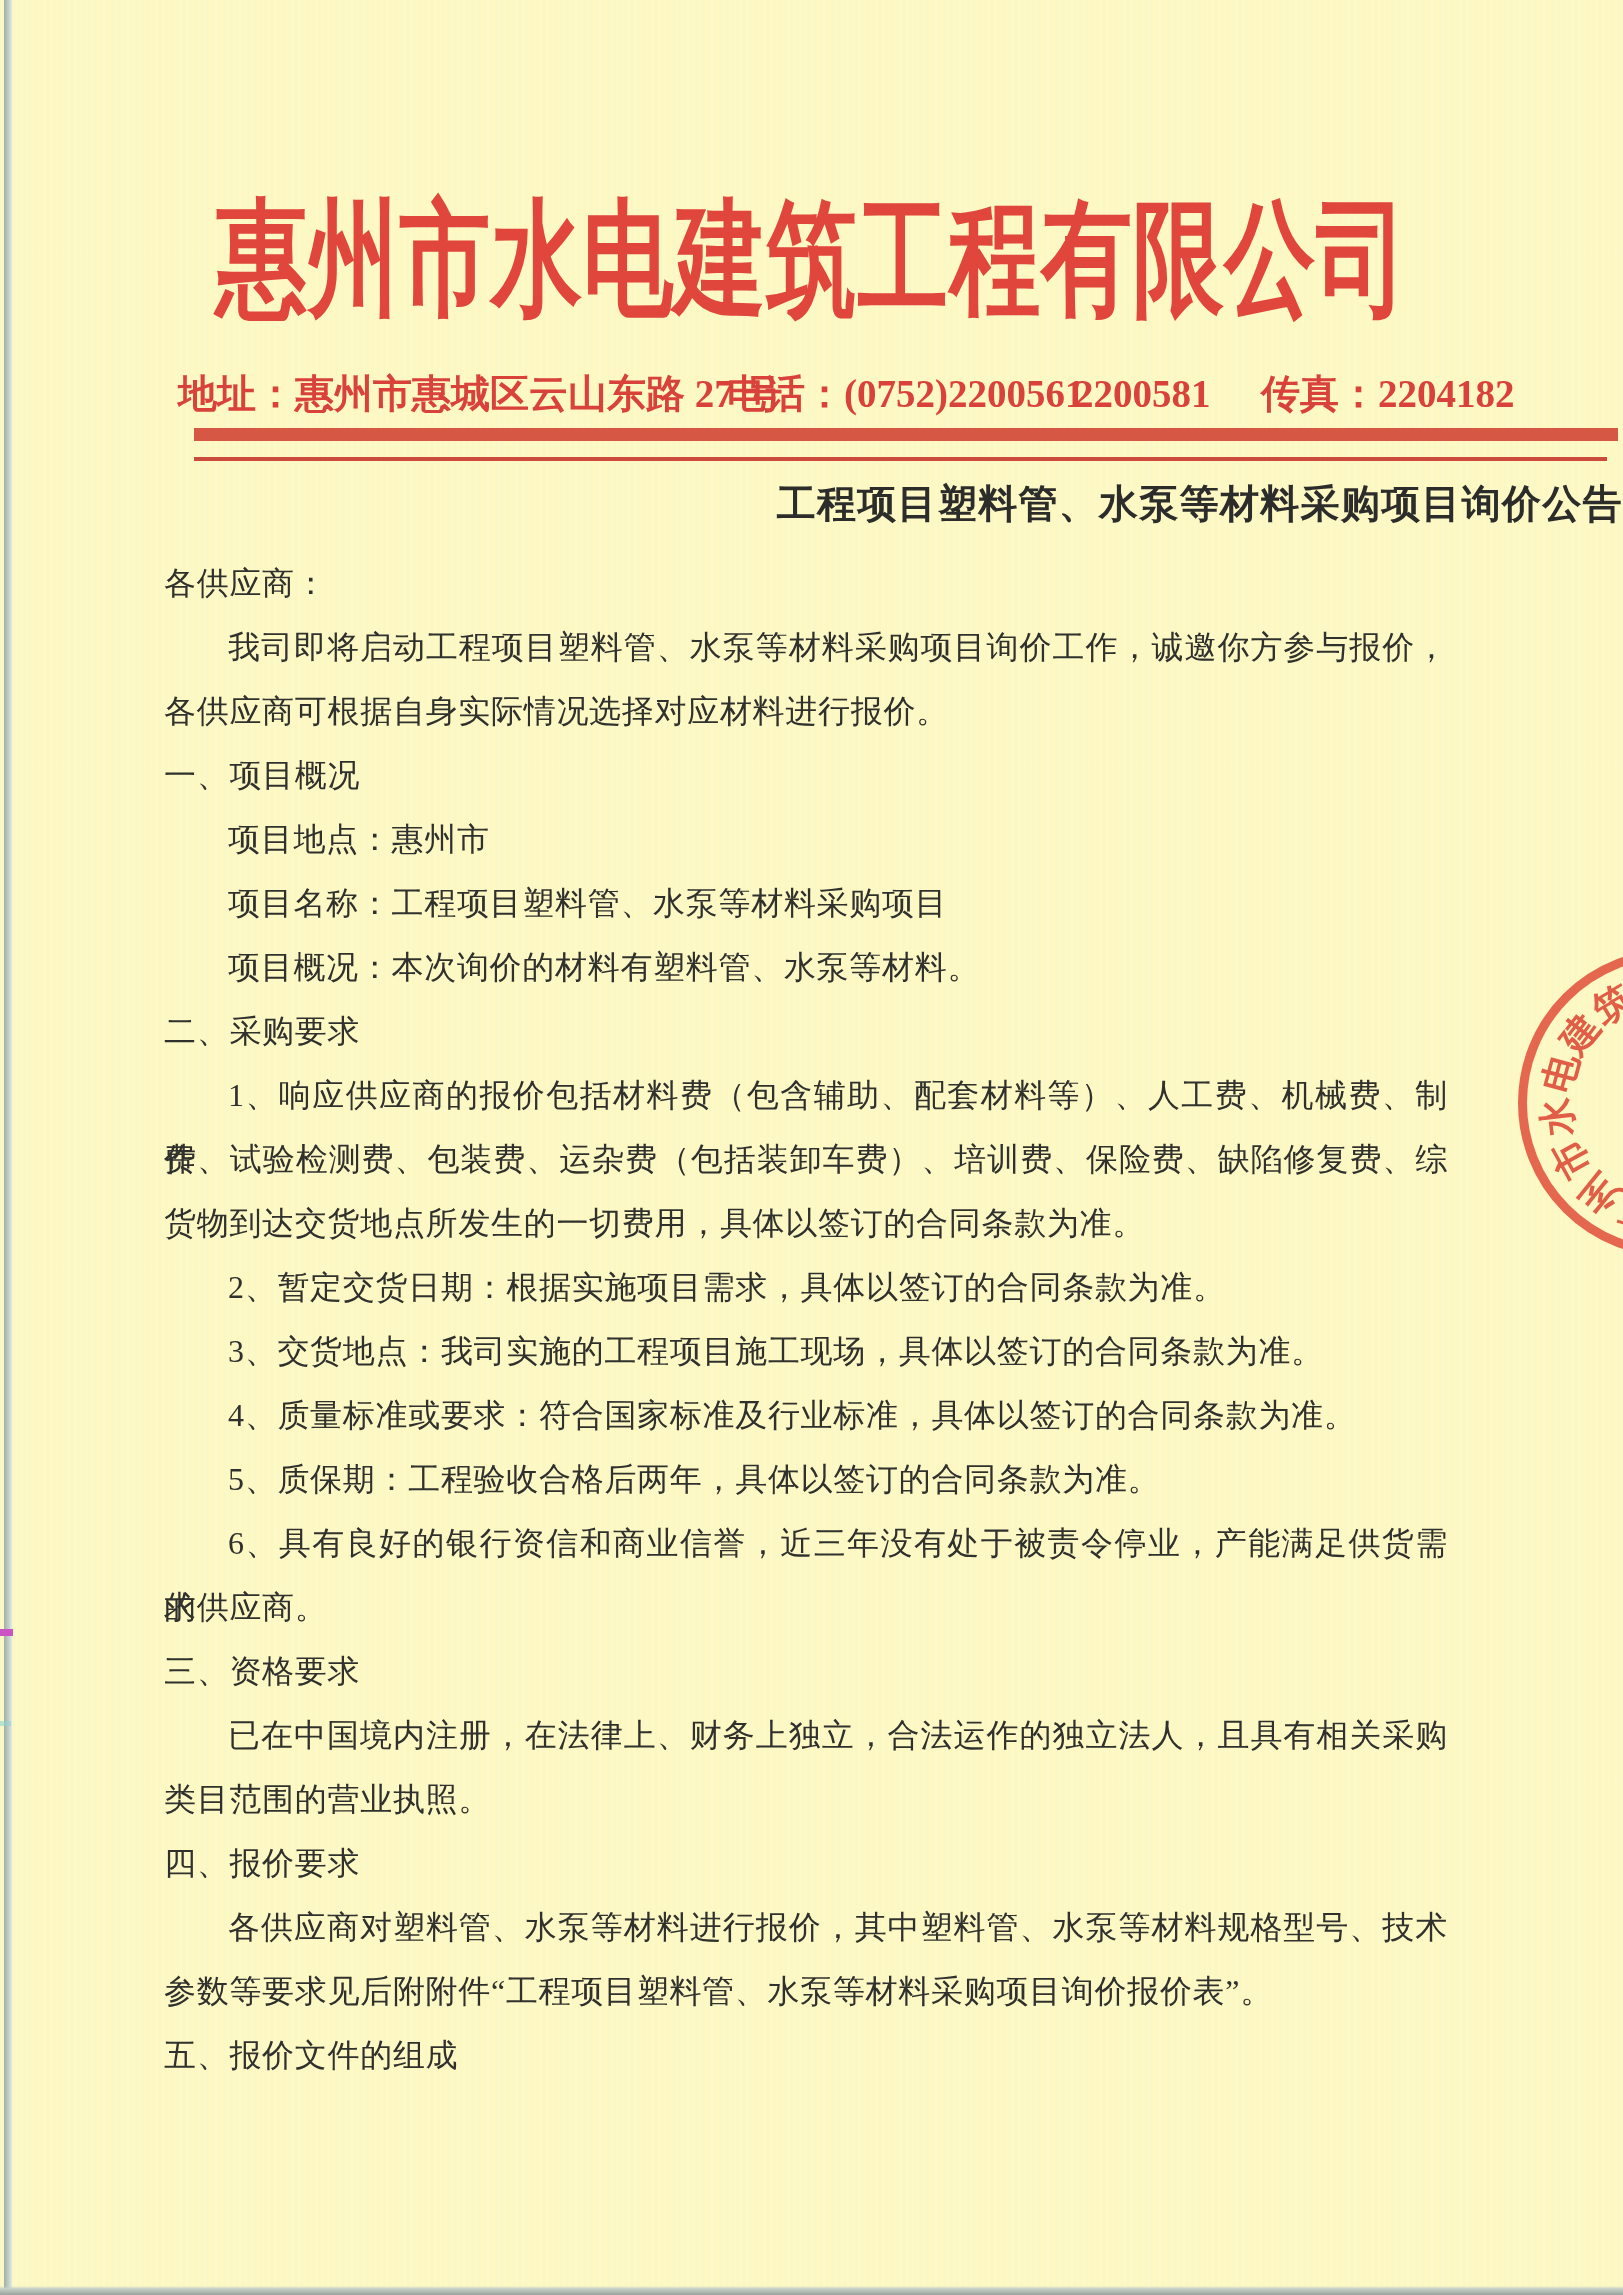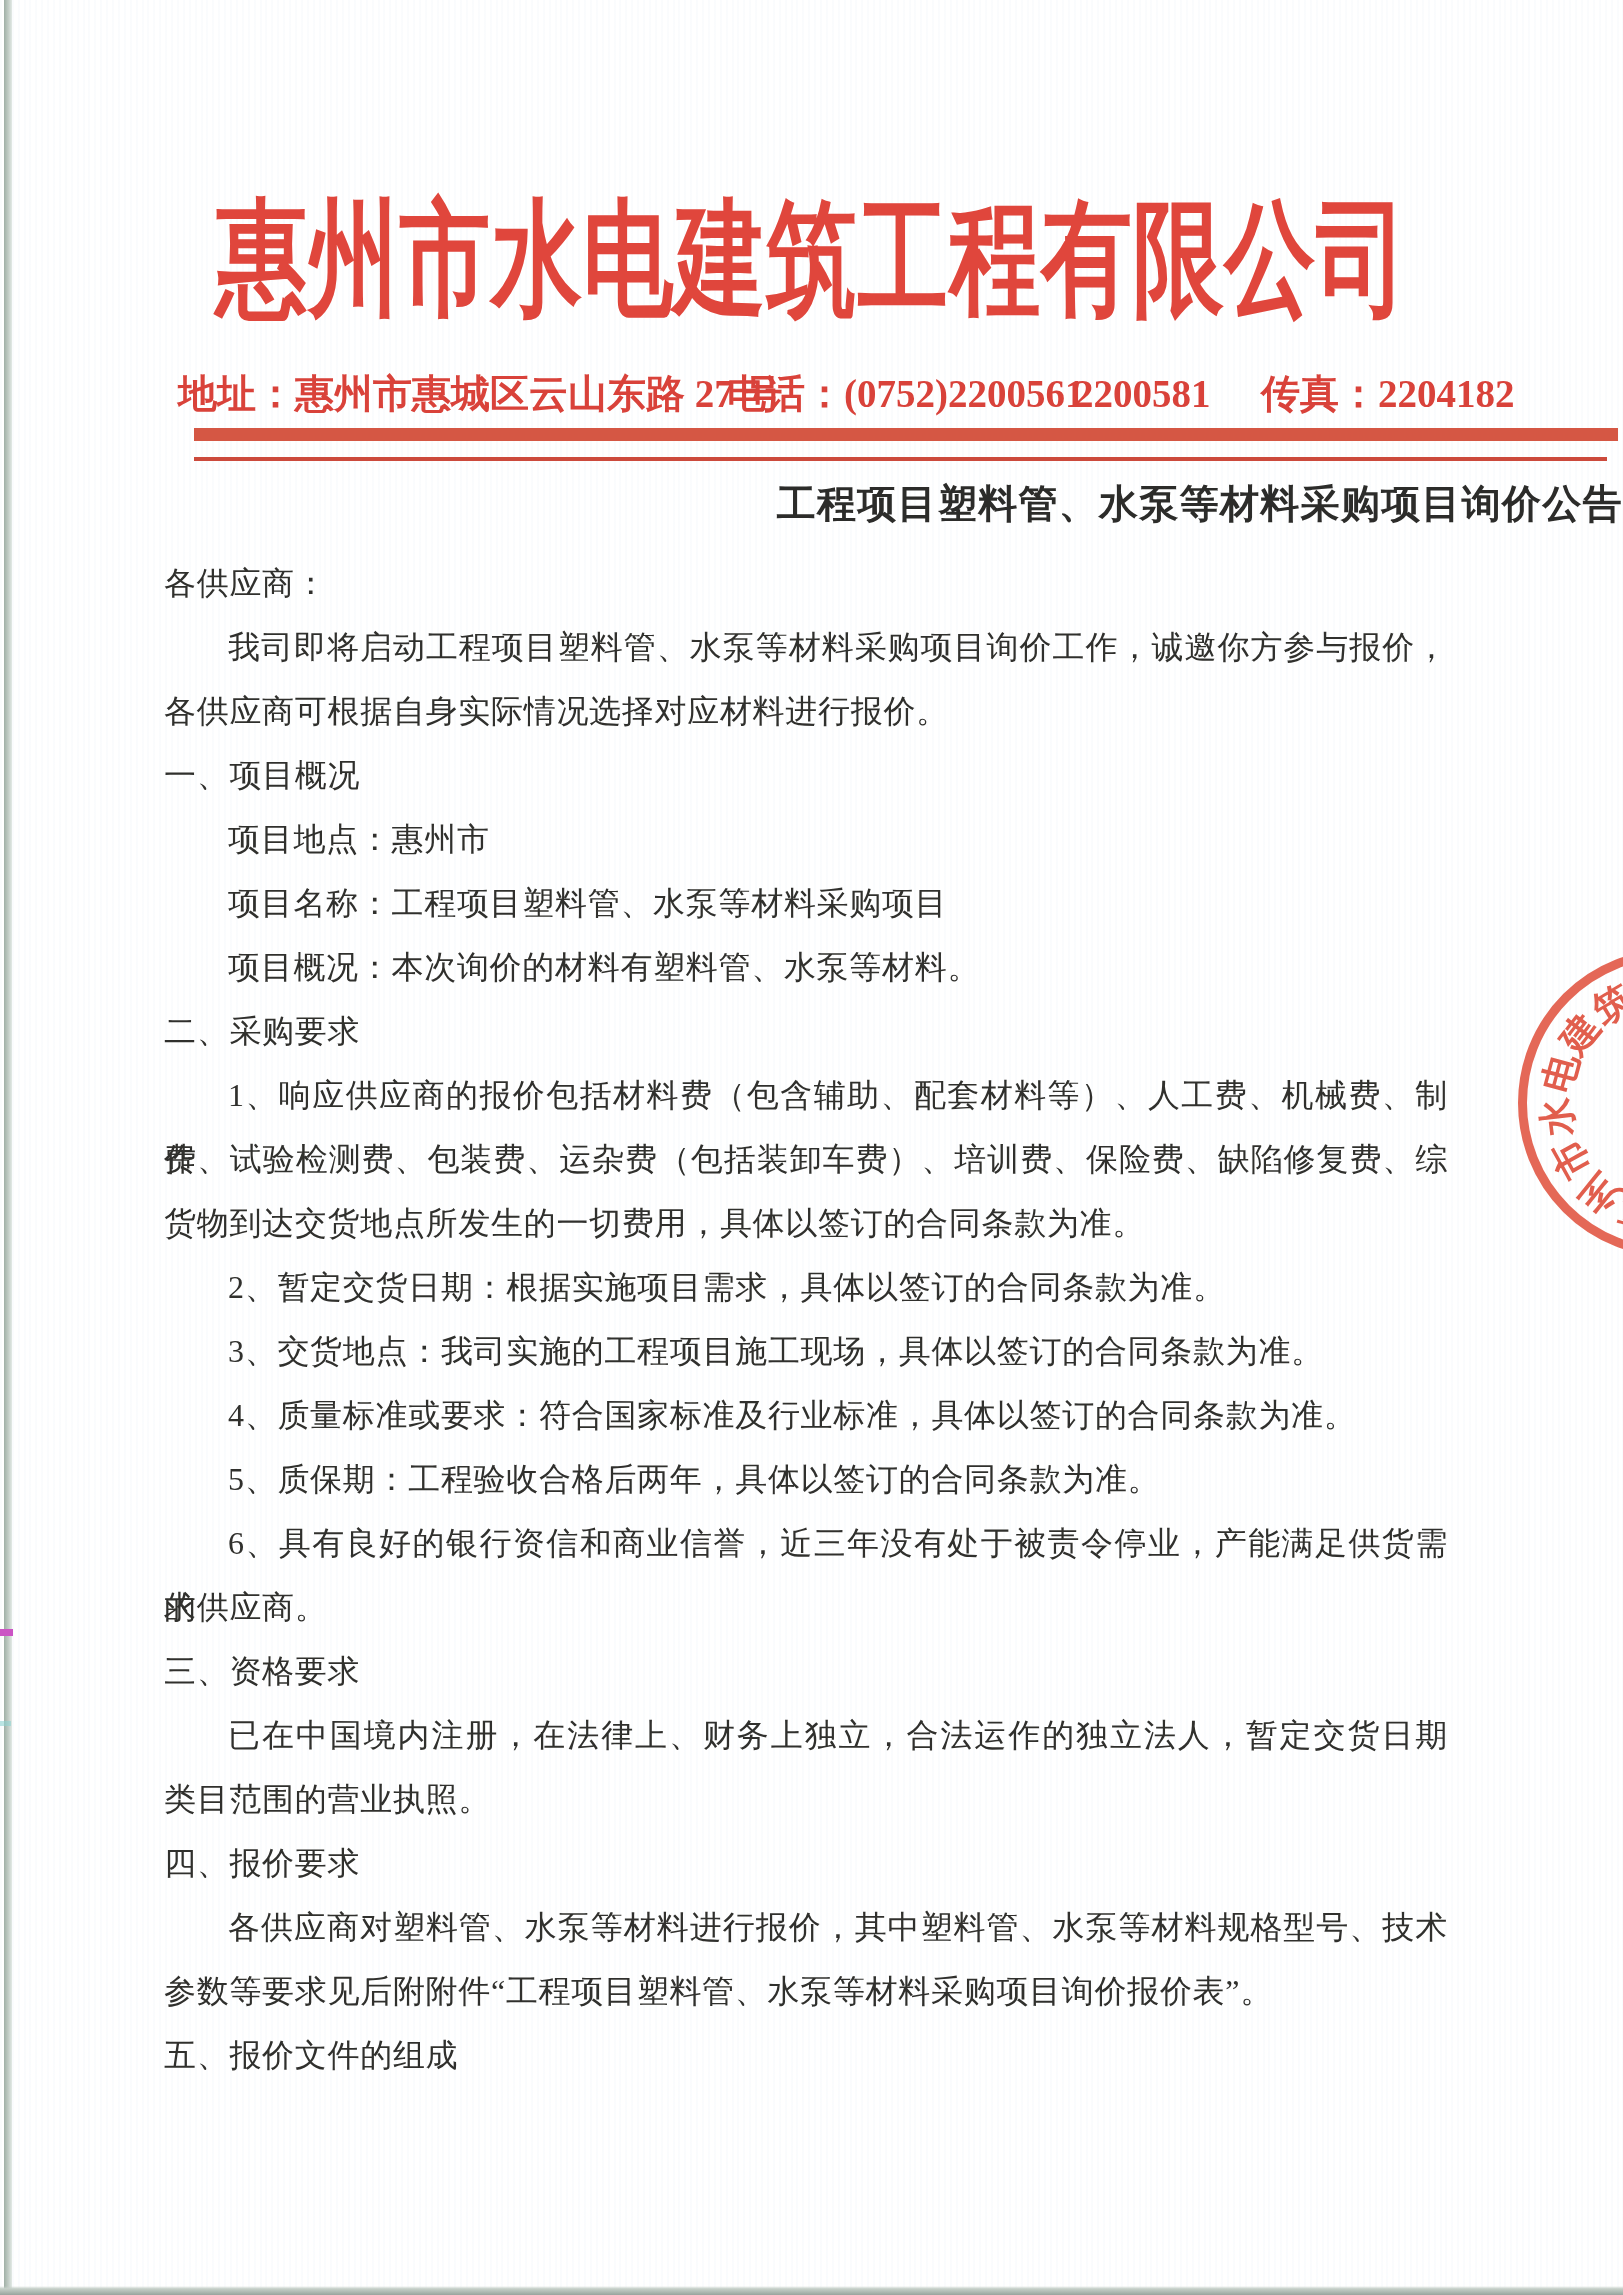--- a/index.html
+++ b/index.html
@@ -1,19 +1,19 @@
 <!DOCTYPE html>
 <html style="font-size:10.5px"><head>
 <meta charset="utf-8">
 <style>
   html,body{margin:0;padding:0;background:#e8ecef;}
   .page{
     position:relative;
     width:1623px;height:2295px;
-    background:#ffffff;
+    background:#fef9c3;
     overflow:hidden;
     font-family:"Liberation Serif","DejaVu Serif",serif;
   }
   
   .page::before{
     content:"";position:absolute;inset:0;
     background:repeating-linear-gradient(90deg,
       rgba(210,224,238,0.10) 0 2px, rgba(255,255,255,0) 2px 5.9px);
     pointer-events:none;
   }
@@ -98,21 +98,21 @@
     <div class="line indent just">1、响应供应商的报价包括材料费（包含辅助、配套材料等）、人工费、机械费、制作</div>
     <div class="line just">费、试验检测费、包装费、运杂费（包括装卸车费）、培训费、保险费、缺陷修复费、综</div>
     <div class="line">货物到达交货地点所发生的一切费用，具体以签订的合同条款为准。</div>
     <div class="line indent">2、暂定交货日期：根据实施项目需求，具体以签订的合同条款为准。</div>
     <div class="line indent">3、交货地点：我司实施的工程项目施工现场，具体以签订的合同条款为准。</div>
     <div class="line indent">4、质量标准或要求：符合国家标准及行业标准，具体以签订的合同条款为准。</div>
     <div class="line indent">5、质保期：工程验收合格后两年，具体以签订的合同条款为准。</div>
     <div class="line indent just">6、具有良好的银行资信和商业信誉，近三年没有处于被责令停业，产能满足供货需求</div>
     <div class="line">的供应商。</div>
     <div class="line">三、资格要求</div>
-    <div class="line indent just">已在中国境内注册，在法律上、财务上独立，合法运作的独立法人，暂定交货日期</div>
+    <div class="line indent just">已在中国境内注册，在法律上、财务上独立，合法运作的独立法人，且具有相关采购</div>
     <div class="line">类目范围的营业执照。</div>
     <div class="line">四、报价要求</div>
     <div class="line indent just">各供应商对塑料管、水泵等材料进行报价，其中塑料管、水泵等材料规格型号、技术</div>
     <div class="line">参数等要求见后附附件“工程项目塑料管、水泵等材料采购项目询价报价表”。</div>
     <div class="line">五、报价文件的组成</div>
   </div>
 
   <div class="seal">
     <div class="seal-ring"></div>
     <span class="seal-char" style="transform:translate(-50%,-50%) rotate(197deg) translateY(-115px);">惠</span>

